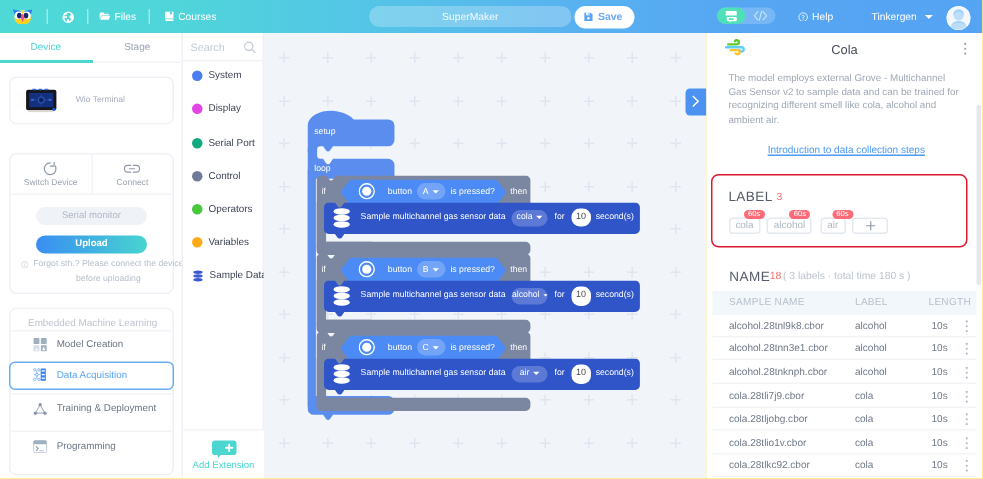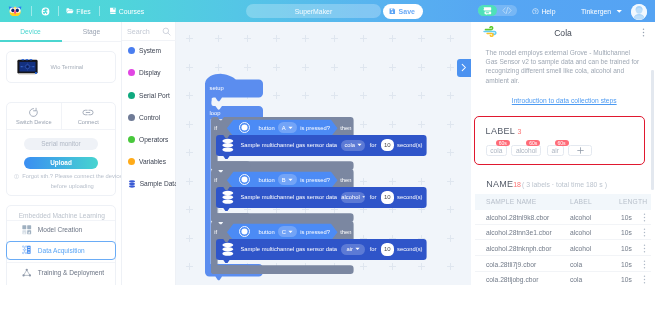--- a/index.html
+++ b/index.html
@@ -1,19 +1,19 @@
 <!DOCTYPE html>
 <html><head>
 <meta charset="utf-8">
 <style>
   *{box-sizing:border-box;margin:0;padding:0;}
   html,body{width:655px;height:319px;overflow:hidden;}
   body{font-family:"Liberation Sans",sans-serif;font-size:8px;color:#333;background:#fff;
        -webkit-font-smoothing:antialiased;}
-  .app{position:relative;width:655px;height:285px;overflow:hidden;background:#fde047;}
+  .app{position:relative;width:655px;height:319px;overflow:hidden;background:#fde047;}
 
   
   .hdr{position:absolute;left:0;top:0;width:655px;height:22px;
     background:linear-gradient(90deg,#4ed9d6 0%,#4fd5da 18%,#54c6e6 36%,#58b4ef 56%,#56a6f3 75%,#55a3f3 100%);
     display:flex;align-items:center;}
   .hdr-logo{position:absolute;left:8.2px;top:4.5px;width:14.2px;height:11.8px;display:block;}
   .vsep{position:absolute;top:6px;width:1px;height:10px;background:rgba(255,255,255,.45);}
   .hitem{display:flex;align-items:center;color:#fff;font-size:6.85px;white-space:nowrap;}
   .hitem svg{display:block;}
   .title-pill{position:absolute;left:246px;top:4px;width:135px;height:14px;border-radius:7px;

